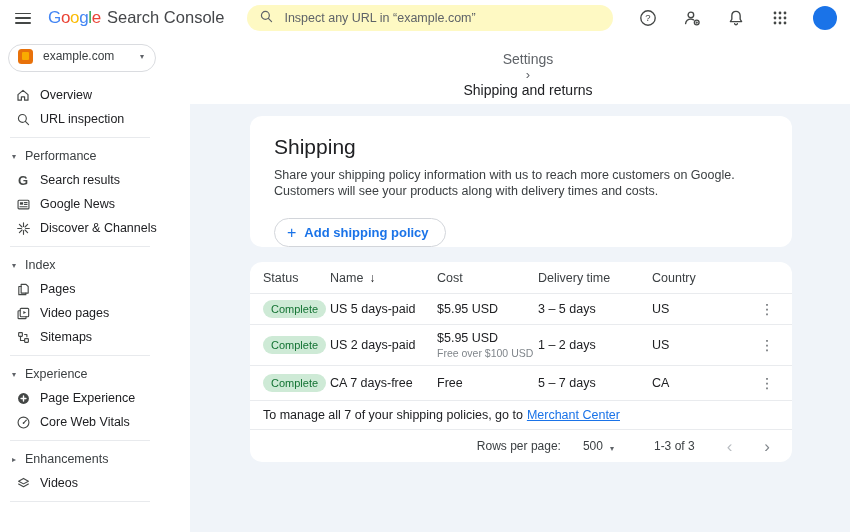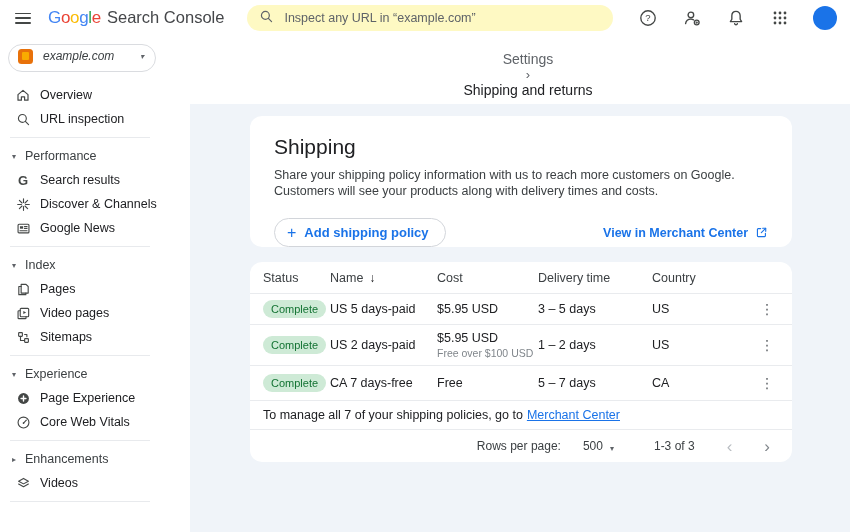--- a/index.html
+++ b/index.html
@@ -26,21 +26,21 @@
   .searchbar input::placeholder { color:#5f6368; opacity:1; }
   .header-right { margin-left:auto; display:flex; align-items:center; margin-right:13px; }
   .hicon { width:18px; height:18px; margin-left:26px; cursor:pointer; display:flex;
     align-items:center; justify-content:center; }
   .hicon svg { stroke:#444746; fill:none; stroke-width:1.2; stroke-linecap:round; stroke-linejoin:round; }
   .avatar { width:24px; height:24px; border-radius:50%; background:#1a73e8; margin-left:24px; cursor:pointer; }
 
   
   .sidebar { position:absolute; top:36px; left:0; width:190px; bottom:0; background:#fff; overflow:hidden; }
   .property-selector { margin:8px 0 0 8px; width:148px; height:28px; border:1px solid #dadce0;
-    border-radius:16px; display:flex; align-items:center; padding:0 11px 4px 9px; cursor:pointer; background:#fff;font-style:italic; }
+    border-radius:16px; display:flex; align-items:center; padding:0 11px 4px 9px; cursor:pointer; background:#fff; }
   .property-icon { width:15px; height:15px; border-radius:3.5px; background:#e8710a; position:relative; flex:0 0 auto; }
   .property-icon:after { content:""; position:absolute; left:4px; top:3.5px; width:6.5px; height:8px;
     background:#f9ab00; border-radius:1px; }
   .property-label { margin-left:10px; font-size:12px; color:#3c4043; flex:1; }
   .property-caret { font-size:8px; color:#5f6368; }
   .nav { margin-top:11px; }
   .nav-item { height:24px; display:flex; align-items:center; padding-left:15px; cursor:pointer; }
   .nav-icon { width:16px; height:16px; display:flex; align-items:center; justify-content:center; flex:0 0 auto; }
   .nav-icon svg { stroke:#444746; fill:none; stroke-width:1.2; stroke-linecap:round; stroke-linejoin:round; }
   .gletter { font-size:13px; font-weight:700; color:#444746; }
@@ -203,37 +203,37 @@
       </div>
       <div class="nav-item">
         <span class="nav-icon">
             <span class="gletter">G</span>
           </span>
         <span class="nav-label">Search results</span>
       </div>
       <div class="nav-item">
         <span class="nav-icon">
           <svg width="15" height="15" viewBox="0 0 16 16">
-              <path d="M8 1.8v4M8 10.2v4M1.8 8h4M10.2 8h4M3.6 3.6l2.8 2.8M9.6 9.6l2.8 2.8M12.4 3.6L9.6 6.4M6.4 9.6l-2.8 2.8"></path>
-            </svg>
-        </span>
-        <span class="nav-label">Discover &amp; Channels</span>
-      </div>
-      <div class="nav-item">
-        <span class="nav-icon">
-          <svg width="15" height="15" viewBox="0 0 16 16">
               <rect x="2.2" y="3.4" width="11.6" height="9.2" rx="1"></rect>
               <rect x="4.2" y="5.6" width="3.4" height="2.6" fill="#444746" stroke="none"></rect>
               <line x1="9" y1="6" x2="11.8" y2="6"></line>
               <line x1="9" y1="8" x2="11.8" y2="8"></line>
               <line x1="4.2" y1="10.4" x2="11.8" y2="10.4"></line>
             </svg>
         </span>
         <span class="nav-label">Google News</span>
       </div>
+      <div class="nav-item">
+        <span class="nav-icon">
+          <svg width="15" height="15" viewBox="0 0 16 16">
+              <path d="M8 1.8v4M8 10.2v4M1.8 8h4M10.2 8h4M3.6 3.6l2.8 2.8M9.6 9.6l2.8 2.8M12.4 3.6L9.6 6.4M6.4 9.6l-2.8 2.8"></path>
+            </svg>
+        </span>
+        <span class="nav-label">Discover &amp; Channels</span>
+      </div>
 
       <div class="nav-divider"></div>
 
       <div class="nav-section">
         <span class="section-caret">▾</span>
         <span class="section-label">Index</span>
       </div>
       <div class="nav-item">
         <span class="nav-icon">
           <svg width="15" height="15" viewBox="0 0 16 16">
@@ -329,28 +329,20 @@
         <h1>Shipping</h1>
         <div class="card-desc">
           <div>Share your shipping policy information with us to reach more customers on Google.</div>
           <div>Customers will see your products along with delivery times and costs.</div>
         </div>
         <div class="card-actions">
           <button class="add-btn">
             <span class="plus">+</span>
             <span>Add shipping policy</span>
           </button>
-          <span class="merchant-link">
-            <span>View in Merchant Center</span>
-            <svg width="13" height="13" viewBox="0 0 16 16">
-                <path d="M7 3.2H3.9a.9.9 0 0 0-.9.9v8a.9.9 0 0 0 .9.9h8a.9.9 0 0 0 .9-.9V9"></path>
-                <path d="M9.4 2.8h3.8v3.8"></path>
-                <path d="M13 3L7.8 8.2"></path>
-              </svg>
-          </span>
         </div>
       </div>
 
       <div class="card card2">
         <div class="trow thead">
           <span class="hc">Status</span>
           <span class="hc"><span>Name</span><span class="sort-arrow">↓</span></span>
           <span class="hc">Cost</span>
           <span class="hc">Delivery time</span>
           <span class="hc">Country</span>

